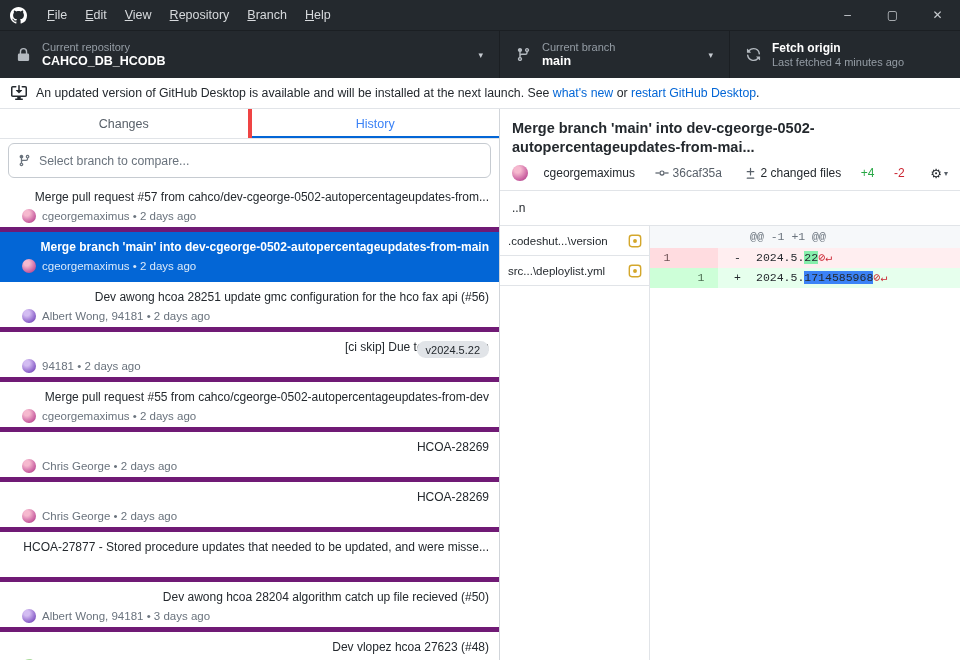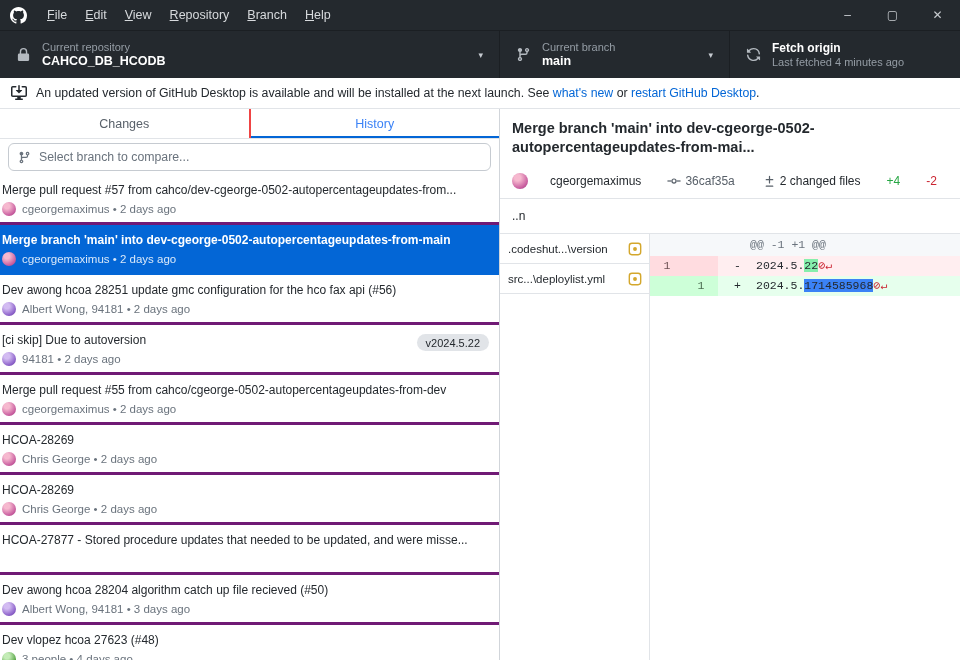--- a/index.html
+++ b/index.html
@@ -37,50 +37,50 @@
   .banner a { color:#0366d6; text-decoration:none; cursor:pointer; }
   .banner-text { white-space:nowrap;text-align:center; }
 
   
   .main { display:flex; height:551px; }
   .left { width:500px; flex:none; border-right:1px solid #d1d5da; display:flex; flex-direction:column; overflow:hidden; background:#fff; }
   .right { flex:1; display:flex; flex-direction:column; overflow:hidden; background:#fff; }
 
   
   .tabs { height:30px; display:flex; border-bottom:1px solid #e1e4e8; flex:none; }
-  .tab { flex:1; display:flex; align-items:center; justify-content:center; font-size:12.5px; color:#586069; cursor:pointer; border-right:2px solid #ef4444; }
+  .tab { flex:1; display:flex; align-items:center; justify-content:center; font-size:12.5px; color:#586069; cursor:pointer; border-right:4px solid #ef4444; }
   .tab:last-child { border-right:none; }
   .tab.active { color:#3b82f6; box-shadow:inset 0 -2px 0 #0366d6; }
 
   
   .compare-wrap { padding:4px 8px; flex:none; }
-  .compare { width:100%; height:28px; border:1px solid #c6cbd1; border-radius:6px; display:flex; align-items:center; padding:0 9px; gap:8px; }
+  .compare { width:100%; height:35px; border:1px solid #c6cbd1; border-radius:6px; display:flex; align-items:center; padding:0 9px; gap:8px; }
   .compare svg { width:13px; height:13px; fill:#6a737d; flex:none; }
   .compare input { border:none; outline:none; flex:1; font-size:12.3px; font-family:inherit; color:#24292e; background:transparent; }
   .compare input::placeholder { color:#6a737d; }
 
   
   .commit-list { flex:1; overflow:hidden; }
-  .commit { height:50px; padding:8px 10px 0 2px; border-bottom:3px solid #701a75; position:relative; cursor:pointer; }
+  .commit { height:50px; padding:8px 10px 0 22px; border-bottom:5px solid #701a75; position:relative; cursor:pointer;text-align:right; }
   .commit-title { font-size:12px; color:#24292e; white-space:nowrap; overflow:hidden; }
   .commit-meta { display:flex; align-items:center; gap:6px; margin-top:5px; }
   .avatar { width:14px; height:14px; border-radius:50%; flex:none; }
   .av-a { background:radial-gradient(circle at 35% 30%, #f6b9cf 20%, #c75b9e 70%, #8e3e74); }
   .av-b { background:radial-gradient(circle at 35% 30%, #d3bcf2 20%, #8a5fc8 70%, #5c3a8e); }
   .av-c { background:radial-gradient(circle at 35% 30%, #c4ecb7 20%, #5aa648 70%, #3a7a2e); }
   .meta-text { font-size:11.5px; color:#6a737d; white-space:nowrap; overflow:hidden; }
   .commit.selected { background:#0366d6; border-bottom-color:#0366d6; }
   .commit.selected .commit-title { color:#fff; font-weight:600; }
   .commit.selected .meta-text { color:rgba(255,255,255,.85); }
   .badge { position:absolute; right:10px; top:9px; background:#e1e4e8; color:#24292e; border-radius:2em; padding:2.5px 9px; font-size:11px; }
 
   
   .detail-header { padding:10px 12px 9px 12px; border-bottom:1px solid #e1e4e8; flex:none; }
   .detail-title { font-size:14.5px; font-weight:600; line-height:19px; color:#24292e; max-height:40px; overflow:hidden; }
-  .detail-meta { display:flex; align-items:center; margin-top:16px; font-size:12px; color:#586069; gap:22px; white-space:nowrap;justify-content:space-between; }
+  .detail-meta { display:flex; align-items:center; margin-top:8px; font-size:12px; color:#586069; gap:9px; white-space:nowrap;justify-content:space-between; }
   .detail-meta .avatar { width:16px; height:16px; }
   .d-author { color:#24292e; margin-right:4px; }
   .d-hash { display:flex; align-items:center; gap:4px; margin-right:6px; color:#586069; }
   .d-hash svg { width:14px; height:14px; }
   .d-files { display:flex; align-items:center; gap:4px; color:#24292e; }
   .d-files svg { width:13px; height:13px; fill:#586069; }
   .d-plus { color:#28a745; margin-left:4px; }
   .d-minus { color:#cb2431; margin-left:4px; }
   .d-gear { margin-left:10px; color:#24292e; font-size:13px; display:flex; align-items:center; gap:2px; cursor:pointer; }
   .d-gear .caret { font-size:8px; color:#586069; }

